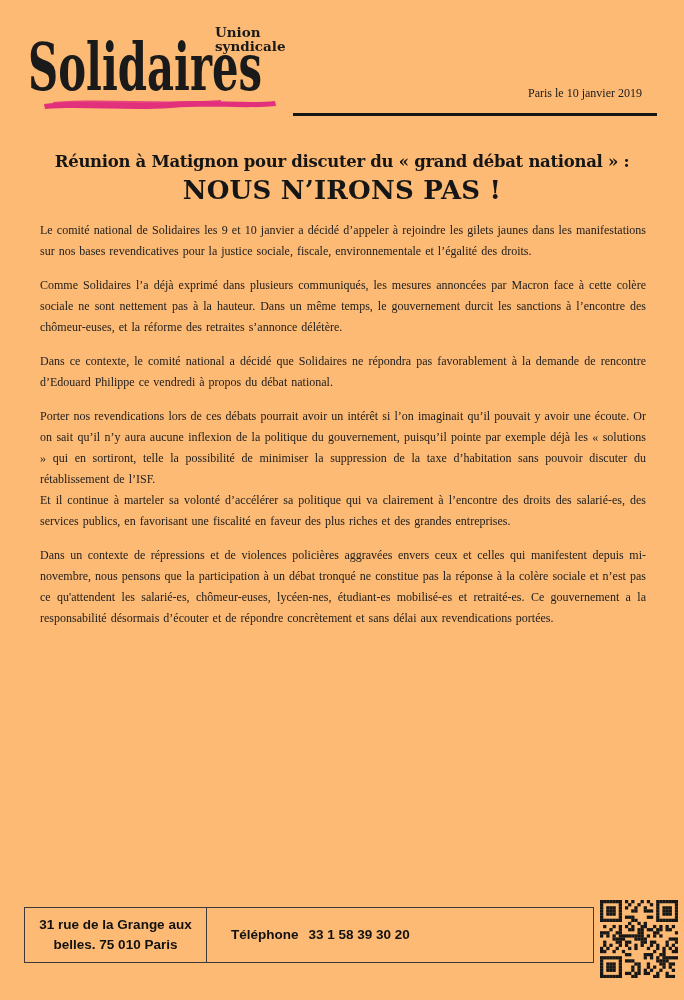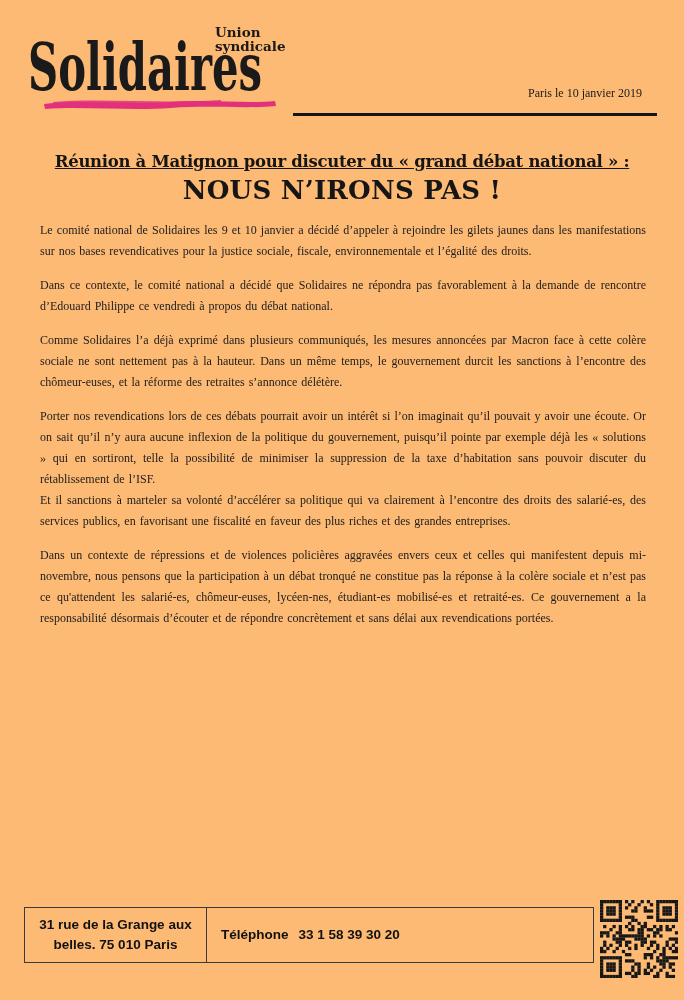--- a/index.html
+++ b/index.html
@@ -35,21 +35,21 @@
 
   
   .title-block {
     position:absolute; left:40px; top:152px; width:604px;
     text-align:center;
     font-family:"DejaVu Serif", serif;
     color:#161616;
   }
   .title-line1 {
     font-weight:bold; font-size:16.5px; letter-spacing:-0.3px;
-    white-space:nowrap; margin-bottom:4px;text-decoration:underline;
+    white-space:nowrap; margin-bottom:4px;
   }
   .title-line2 {
     font-weight:bold; font-size:26px; letter-spacing:0.2px;
     white-space:nowrap;
   }
 
   
   .body-text {
     position:absolute; left:40px; top:220px; width:606px;
     font-size:12px; line-height:21px;
@@ -69,21 +69,21 @@
     border:1.5px solid #3a3a3a;
     font-family:"Liberation Sans", sans-serif;
     font-weight:bold; font-size:13.5px; line-height:20px;
     color:#111;
   }
   .footer-cell {
     display:flex; flex-direction:column; justify-content:center;
   }
   .cell-address { flex:0 0 181px; text-align:center; }
   .cell-phones  { flex:0 0 204px; border-left:1.5px solid #3a3a3a;
-                  padding-left:14px; text-align:left; }
+                  padding-left:24px; text-align:left; }
   .cell-web     { flex:1 1 auto;  border-left:1.5px solid #3a3a3a;
                   text-align:center; }
   .fval { margin-left:10px; }
   .qr-wrap { position:absolute; left:600px; top:900px; width:78px; height:78px; }
 </style>
 </head>
 <body>
 
 <div class="page">
 
@@ -108,24 +108,24 @@
   <div class="dateline">Paris le 10 janvier 2019</div>
   <div class="header-rule"></div>
 
   <div class="title-block">
     <div class="title-line1">Réunion à Matignon pour discuter du « grand débat national » :</div>
     <div class="title-line2">NOUS N’IRONS PAS !</div>
   </div>
 
   <div class="body-text">
     <p>Le comité national de Solidaires les 9 et 10 janvier a décidé d’appeler à rejoindre les gilets jaunes dans les manifestations sur nos bases revendicatives pour la justice sociale, fiscale, environnementale et l’égalité des droits.</p>
+    <p>Comme Solidaires l’a déjà exprimé dans plusieurs communiqués, les mesures annoncées par Macron face à cette colère sociale ne sont nettement pas à la hauteur. Dans un même temps, le gouvernement durcit les sanctions à l’encontre des chômeur-euses, et la réforme des retraites s’annonce délétère.</p>
     <p>Dans ce contexte, le comité national a décidé que Solidaires ne répondra pas favorablement à la demande de rencontre d’Edouard Philippe ce vendredi à propos du débat national.</p>
-    <p>Comme Solidaires l’a déjà exprimé dans plusieurs communiqués, les mesures annoncées par Macron face à cette colère sociale ne sont nettement pas à la hauteur. Dans un même temps, le gouvernement durcit les sanctions à l’encontre des chômeur-euses, et la réforme des retraites s’annonce délétère.</p>
     <p class="no-gap-below">Porter nos revendications lors de ces débats pourrait avoir un intérêt si l’on imaginait qu’il pouvait y avoir une écoute. Or on sait qu’il n’y aura aucune inflexion de la politique du gouvernement, puisqu’il pointe par exemple déjà les « solutions » qui en sortiront, telle la possibilité de minimiser la suppression de la taxe d’habitation sans pouvoir discuter du rétablissement de l’ISF.</p>
-    <p class="joined">Et il sanctions à marteler sa volonté d’accélérer sa politique qui va clairement à l’encontre des droits des salarié-es, des services publics, en favorisant une fiscalité en faveur des plus riches et des grandes entreprises.</p>
+    <p class="joined">Et il continue à marteler sa volonté d’accélérer sa politique qui va clairement à l’encontre des droits des salarié-es, des services publics, en favorisant une fiscalité en faveur des plus riches et des grandes entreprises.</p>
     <p>Dans un contexte de répressions et de violences policières aggravées envers ceux et celles qui manifestent depuis mi-novembre, nous pensons que la participation à un débat tronqué ne constitue pas la réponse à la colère sociale et n’est pas ce qu'attendent les salarié-es, chômeur-euses, lycéen-nes, étudiant-es mobilisé-es et retraité-es. Ce gouvernement a la responsabilité désormais d’écouter et de répondre concrètement et sans délai aux revendications portées.</p>
   </div>
 
   <div class="footer-table">
     <div class="footer-cell cell-address">
       <div>31 rue de la Grange aux</div>
       <div>belles. 75 010 Paris</div>
     </div>
     <div class="footer-cell cell-phones">
       <div>

